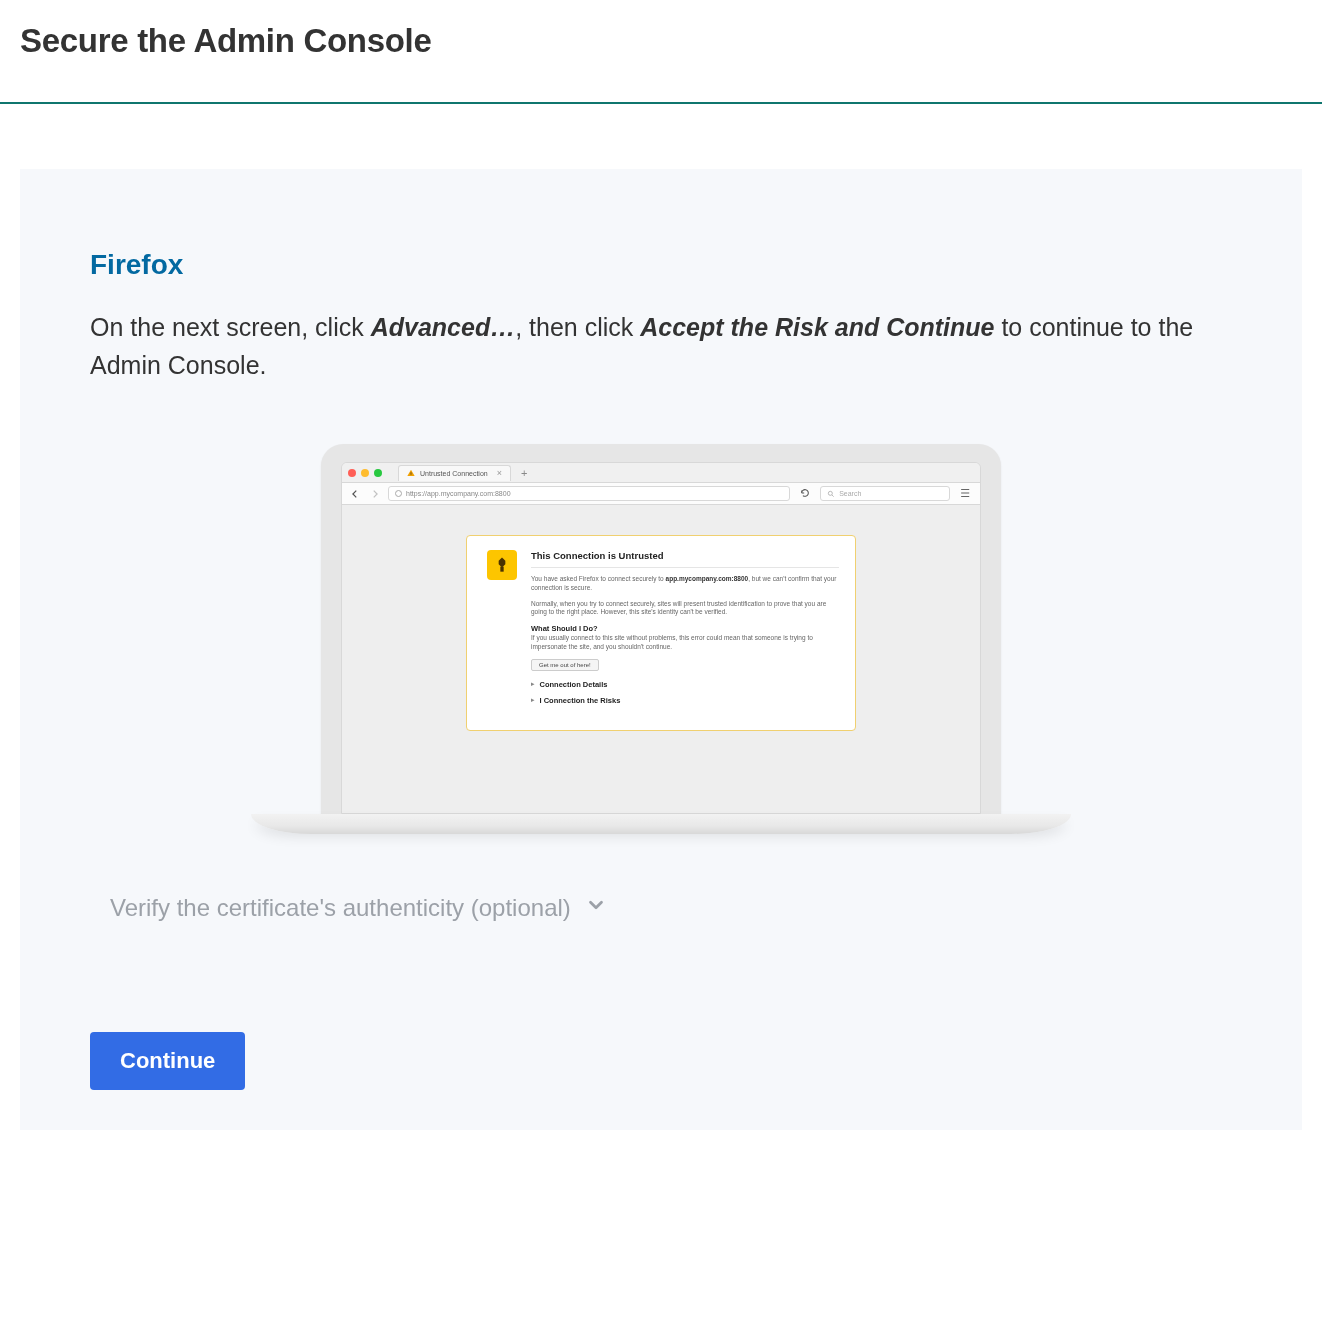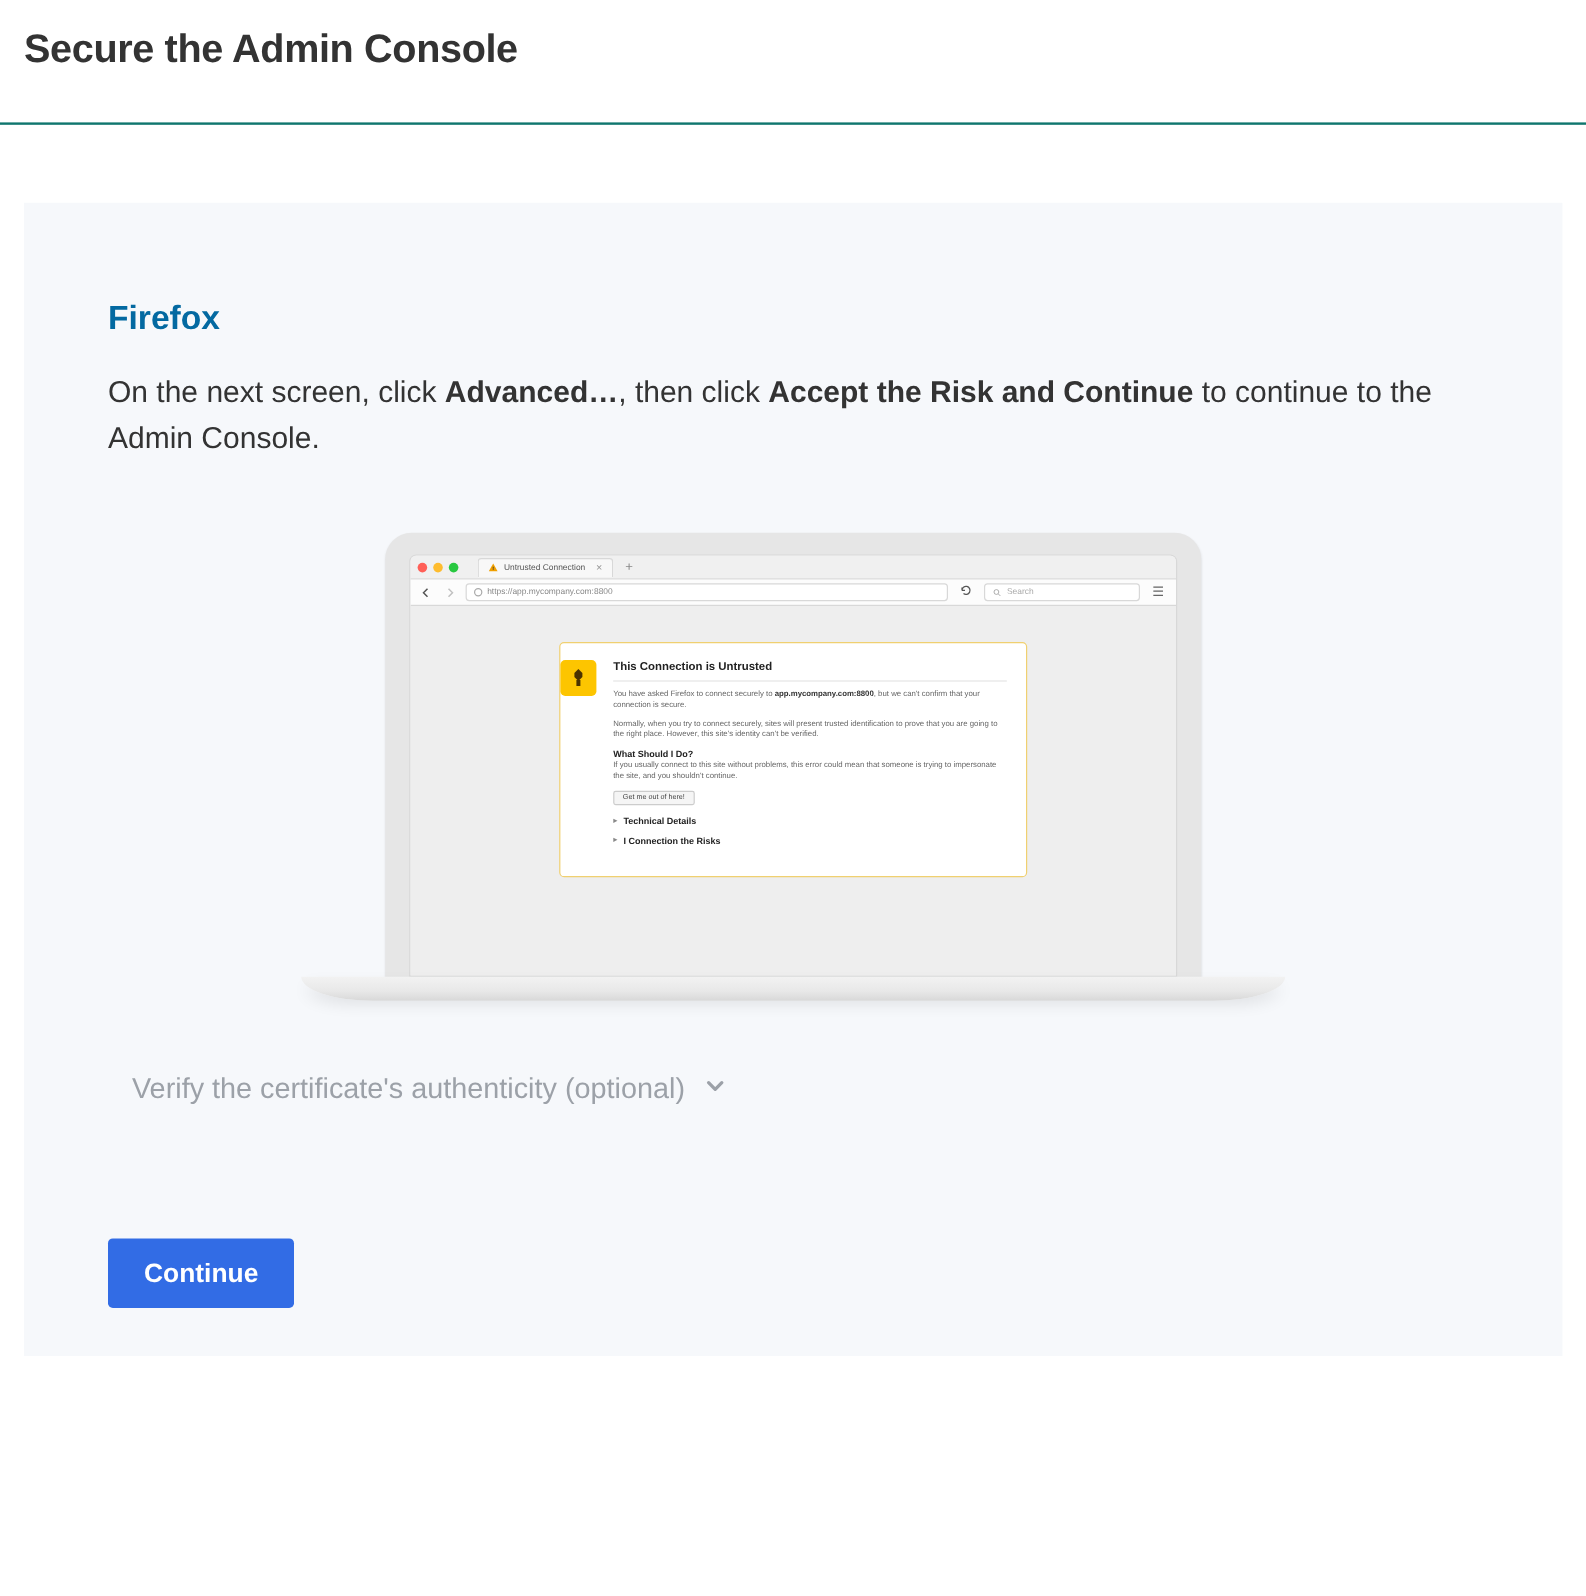--- a/index.html
+++ b/index.html
@@ -42,20 +42,21 @@
       margin-bottom: 28px;
     }
     .instruction-text {
       font-size: 25px;
       line-height: 1.5;
       color: #333333;
       margin-bottom: 60px;
     }
     .instruction-text strong {
       font-weight: 700;
+      font-style: italic;
     }
     
     
     .laptop-wrap {
       display: flex;
       flex-direction: column;
       align-items: center;
       margin-bottom: 60px;
     }
     .laptop {
@@ -189,21 +190,21 @@
       height: 310px;
       display: flex;
       justify-content: center;
       padding-top: 30px;
     }
     .warning-card {
       width: 390px;
       background: #ffffff;
       border: 1px solid #f0d070;
       border-radius: 4px;
-      padding: 14px 16px 18px 0;
+      padding: 14px 16px 18px 20px;
       display: flex;
       gap: 14px;
       height: fit-content;
     }
     .warning-badge {
       width: 30px;
       height: 30px;
       background: #fdc500;
       border-radius: 4px;
       display: flex;
@@ -390,21 +391,21 @@
               <div class="warning-title">This Connection is Untrusted</div>
               <p class="warning-p">
                 <span>You have asked Firefox to connect securely to </span><strong>app.mycompany.com:8800</strong><span>, but we can't confirm that your connection is secure.</span>
               </p>
               <p class="warning-p">Normally, when you try to connect securely, sites will present trusted identification to prove that you are going to the right place. However, this site's identity can't be verified.</p>
               <div class="warning-subhead">What Should I Do?</div>
               <p class="warning-p">If you usually connect to this site without problems, this error could mean that someone is trying to impersonate the site, and you shouldn't continue.</p>
               <span class="getout-btn">Get me out of here!</span>
               <div class="warn-link-row">
                 <span class="warn-bullet">▸</span>
-                <span class="warn-link">Technical Details</span>
+                <span class="warn-link">Connection Details</span>
               </div>
               <div class="warn-link-row">
                 <span class="warn-bullet">▸</span>
                 <span class="warn-link">I Connection the Risks</span>
               </div>
             </div>
           </div>
         </div>
 
       </div>

